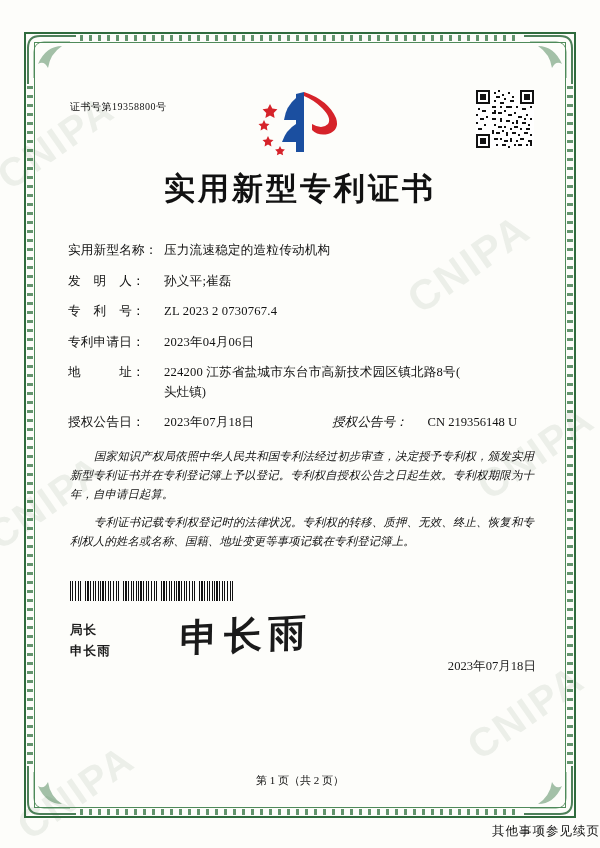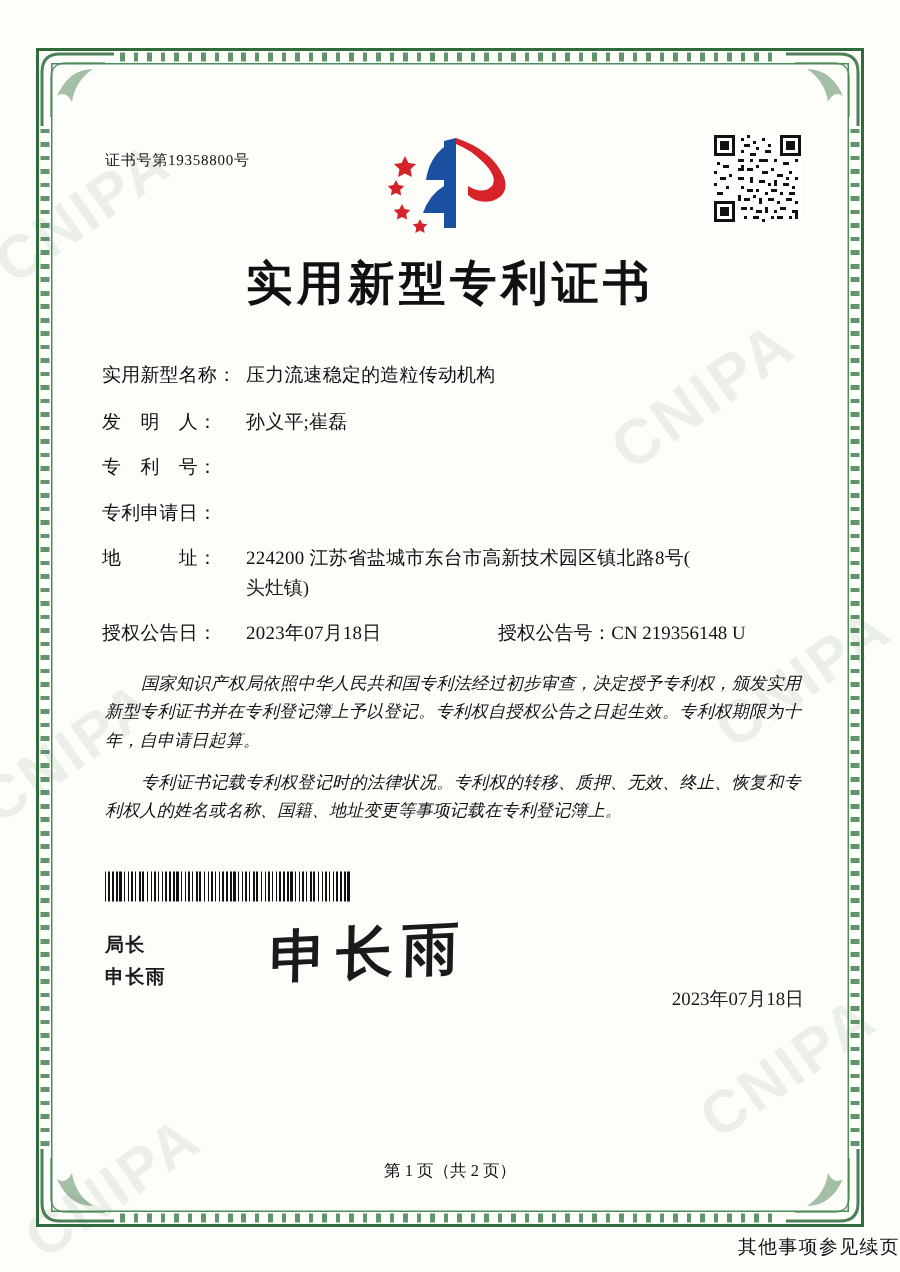--- a/index.html
+++ b/index.html
@@ -160,21 +160,22 @@
     white-space: nowrap;
   }
   .fvalue {
     flex: 1;
     letter-spacing: 0.2px;
   }
   .frow.split .fvalue { flex: 0 0 168px; }
   .flabel2 {
     flex: 0 0 auto;
     white-space: nowrap;
-    margin-right: 0;
+    margin-right: 20px;
+    font-style: italic;
   }
   .fvalue2 { flex: 1; }
   .addr-second {
     padding-left: 96px;
     font-size: 12.6px;
     line-height: 17px;
     margin-top: -11px;
     margin-bottom: 13.5px;
   }
 
@@ -416,24 +417,26 @@
         <div class="fvalue">压力流速稳定的造粒传动机构</div>
       </div>
 
       <div class="frow">
         <div class="flabel">发　明　人：</div>
         <div class="fvalue">孙义平;崔磊</div>
       </div>
 
       <div class="frow">
         <div class="flabel">专　利　号：</div>
+        <div class="fvalue">ZL 2023 2 0730767.4</div>
       </div>
 
       <div class="frow">
         <div class="flabel">专利申请日：</div>
+        <div class="fvalue">2023年04月06日</div>
       </div>
 
 
       <div class="frow">
         <div class="flabel">地　　　址：</div>
         <div class="fvalue">224200 江苏省盐城市东台市高新技术园区镇北路8号(</div>
       </div>
       <div class="addr-second">头灶镇)</div>
 
       <div class="frow split">

